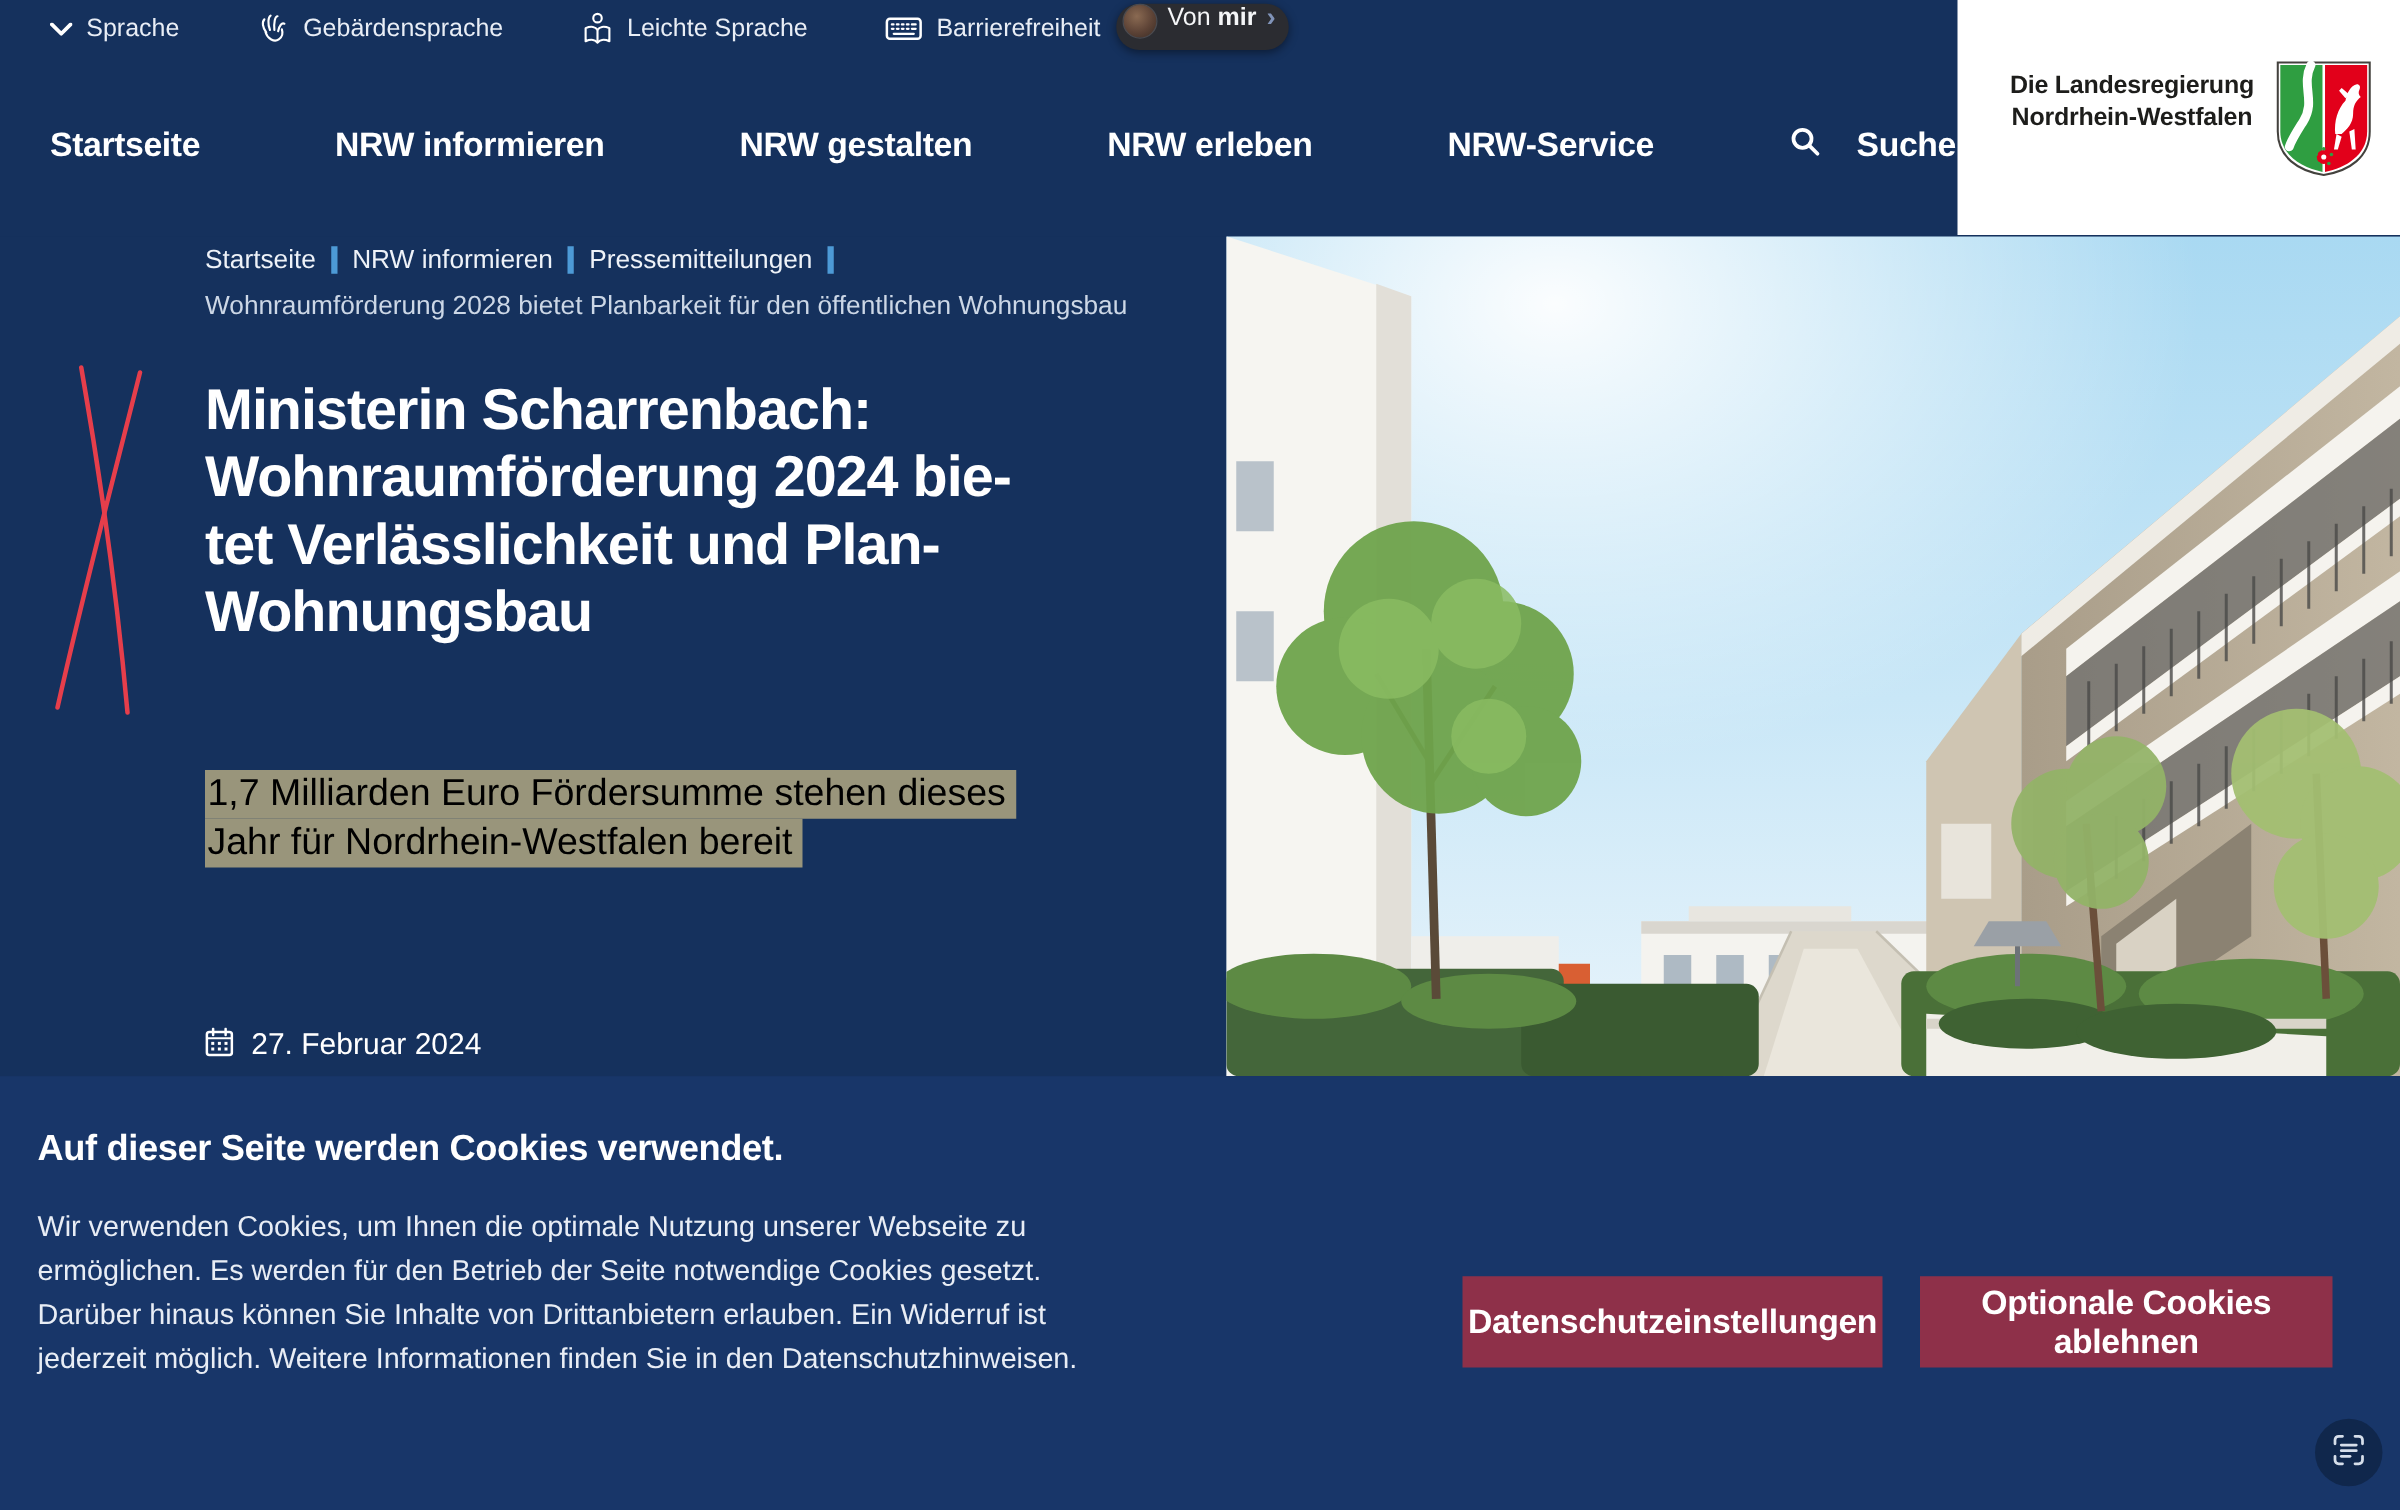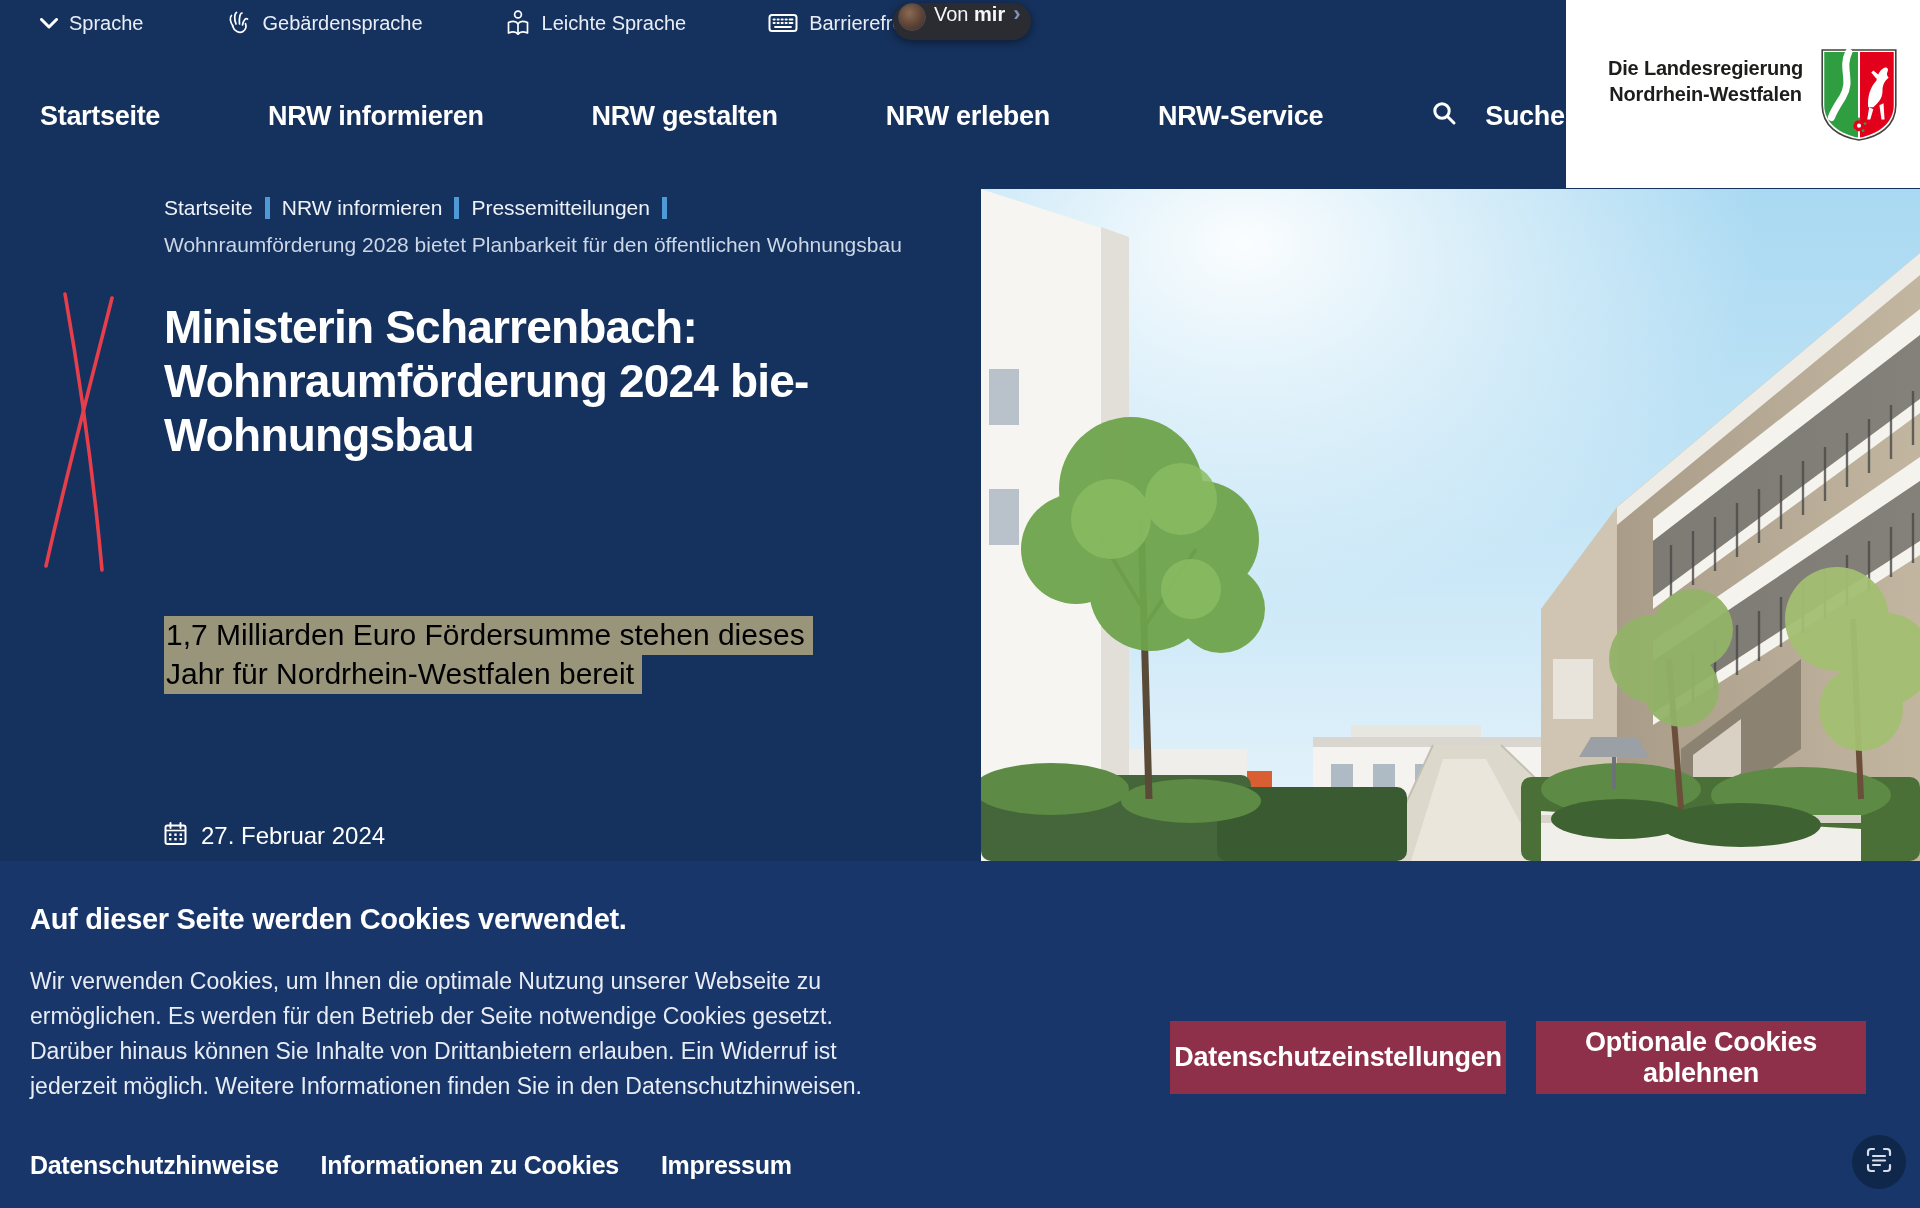--- a/index.html
+++ b/index.html
@@ -2,21 +2,21 @@
 <html><head>
 <meta charset="utf-8">
 <style>
   * { margin:0; padding:0; box-sizing:border-box; }
   html,body { width:1920px; height:1208px; overflow:hidden; }
   body { font-family:"Liberation Sans", sans-serif; background:#15315d; position:relative; }
 
   
   .header { position:absolute; top:0; left:0; width:1920px; height:189px; background:#15315d; }
 
-  .utility-bar { position:absolute; top:0; left:40px; height:46px; display:flex; align-items:center; gap:82px; color:#e9eef6; font-size:20px; }
+  .utility-bar { position:absolute; top:0; left:40px; height:46px; display:flex; align-items:center; gap:62px; color:#e9eef6; font-size:20px; }
   .util-item { display:flex; align-items:center; gap:11px; cursor:pointer; white-space:nowrap; }
   .util-item svg { display:block; }
 
   .vonmir-pill { position:absolute; top:3px; left:893px; height:37px; background:#2b2c31; border-radius:19px; display:flex; padding:0 10px 0 5px; gap:8px; box-shadow:0 2px 8px rgba(0,0,0,.45); }
   .vonmir-avatar { width:28px; height:28px; border-radius:50%; background:radial-gradient(circle at 40% 35%, #8a6a52 0%, #5d4336 55%, #3a2b24 100%); border:1px solid #4a4a4f; }
   .vonmir-text { color:#f5f6f8; font-size:20px; }
   .vonmir-text b { font-weight:700; }
   .vonmir-chevron { color:#8093b8; font-size:22px; font-weight:700; line-height:1; }
 
   .main-nav { position:absolute; top:100px; left:40px; display:flex; align-items:center; gap:108px; color:#ffffff; font-size:27px; font-weight:700; letter-spacing:-0.3px; }
@@ -188,20 +188,21 @@
 <span class="red-x">
   <svg width="100" height="290" viewBox="0 0 100 290">
     <path d="M35,6 C48,80 62,170 72,282" fill="none" stroke="#e63e4b" stroke-width="3.6" stroke-linecap="round"></path>
     <path d="M82,10 C62,90 38,180 16,278" fill="none" stroke="#e63e4b" stroke-width="3.6" stroke-linecap="round"></path>
   </svg>
 </span>
 
 <h1 class="headline">
   <div>Ministerin Scharrenbach:</div>
   <div>Wohnraumförderung 2024 bie-</div>
+  <div>tet Verlässlichkeit und Plan-</div>
   <div>Wohnungsbau</div>
 </h1>
 
 <div class="subtitle">
   <span>1,7 Milliarden Euro Fördersumme stehen dieses</span>
   <span>Jahr für Nordrhein-Westfalen bereit</span>
 </div>
 
 <div class="date-row">
   <span>
@@ -381,25 +382,20 @@
     <polygon points="598,568 668,568 656,548 610,548" fill="#9aa0a6"></polygon>
     <line x1="633" y1="568" x2="633" y2="600" stroke="#6d7278" stroke-width="4"></line>
   </svg>
 </div>
 
 <div class="cookie-banner">
   <div class="cookie-title">Auf dieser Seite werden Cookies verwendet.</div>
   <p class="cookie-body">Wir verwenden Cookies, um Ihnen die optimale Nutzung unserer Webseite zu ermöglichen. Es werden für den Betrieb der Seite notwendige Cookies gesetzt. Darüber hinaus können Sie Inhalte von Drittanbietern erlauben. Ein Widerruf ist jederzeit möglich. Weitere Informationen finden Sie in den Datenschutzhinweisen.</p>
   <button class="cookie-btn settings">Datenschutzeinstellungen</button>
   <button class="cookie-btn reject">Optionale Cookies ablehnen</button>
-  <div class="cookie-links">
-    <span>Datenschutzhinweise</span>
-    <span>Informationen zu Cookies</span>
-    <span>Impressum</span>
-  </div>
 </div>
 
 <div class="scan-button">
   <span>
     <svg width="30" height="30" viewBox="0 0 30 30" fill="none" stroke="#d6deea" stroke-width="2.2" stroke-linecap="round">
       <path d="M4,10 V7 C4,5.3 5.3,4 7,4 H10"></path>
       <path d="M20,4 H23 C24.7,4 26,5.3 26,7 V10"></path>
       <path d="M26,20 V23 C26,24.7 24.7,26 23,26 H20"></path>
       <path d="M10,26 H7 C5.3,26 4,24.7 4,23 V20"></path>
       <line x1="9" y1="11" x2="21" y2="11"></line>

